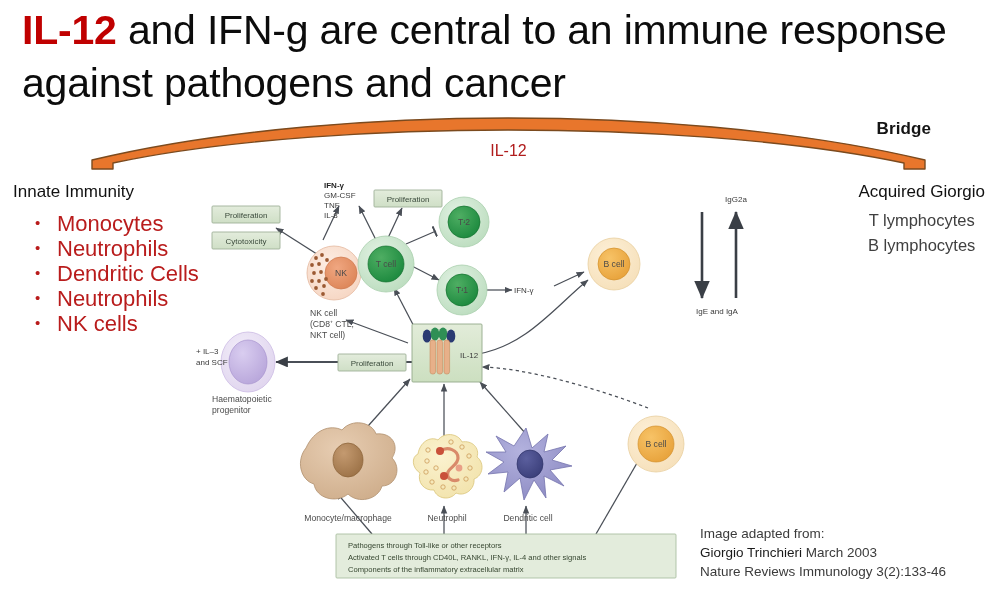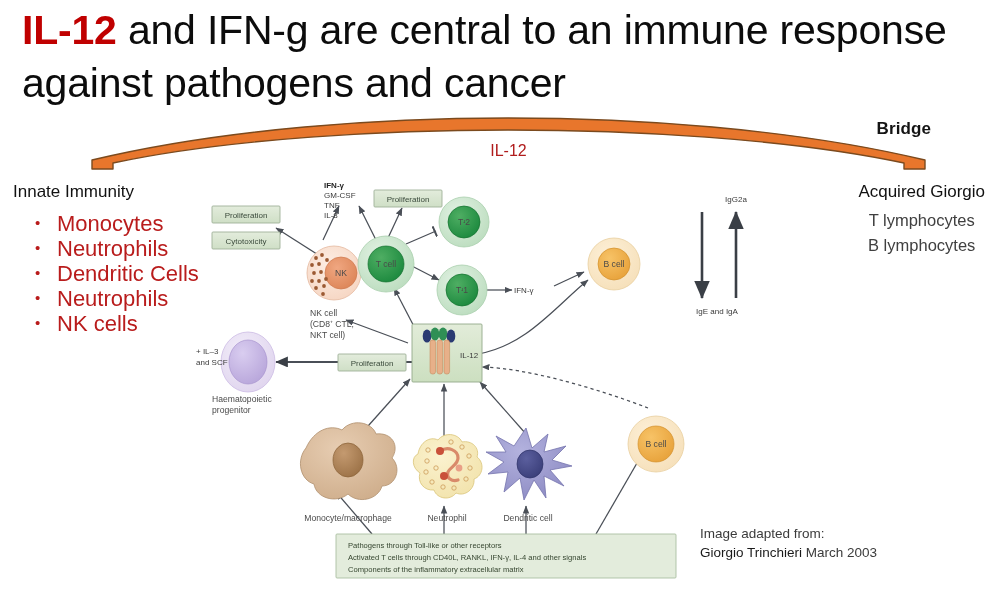--- a/index.html
+++ b/index.html
@@ -170,20 +170,21 @@
   <div class="side-heading">Acquired Giorgio</div>
   <div class="acq-list">
     <div class="acq-item">T lymphocytes</div>
     <div class="acq-item">B lymphocytes</div>
   </div>
 </div>
 
 <div id="citation">
   <div>Image adapted from:</div>
   <div><span class="c-strong">Giorgio Trinchieri</span><span> March 2003</span></div>
+  <div>Nature Reviews Immunology 3(2):133-46</div>
 </div>
 
 <div id="diagram">
 <svg width="640" height="410" viewBox="0 0 640 410">
   <defs>
     <marker id="ah" markerWidth="7" markerHeight="7" refX="6" refY="2.6" orient="auto">
       <path d="M0,0 L6.4,2.6 L0,5.2 z" fill="#4a4f57"></path>
     </marker>
     <marker id="ahb" markerWidth="8" markerHeight="8" refX="6.6" refY="3" orient="auto">
       <path d="M0,0 L7,3 L0,6 z" fill="#3a3f46"></path>

